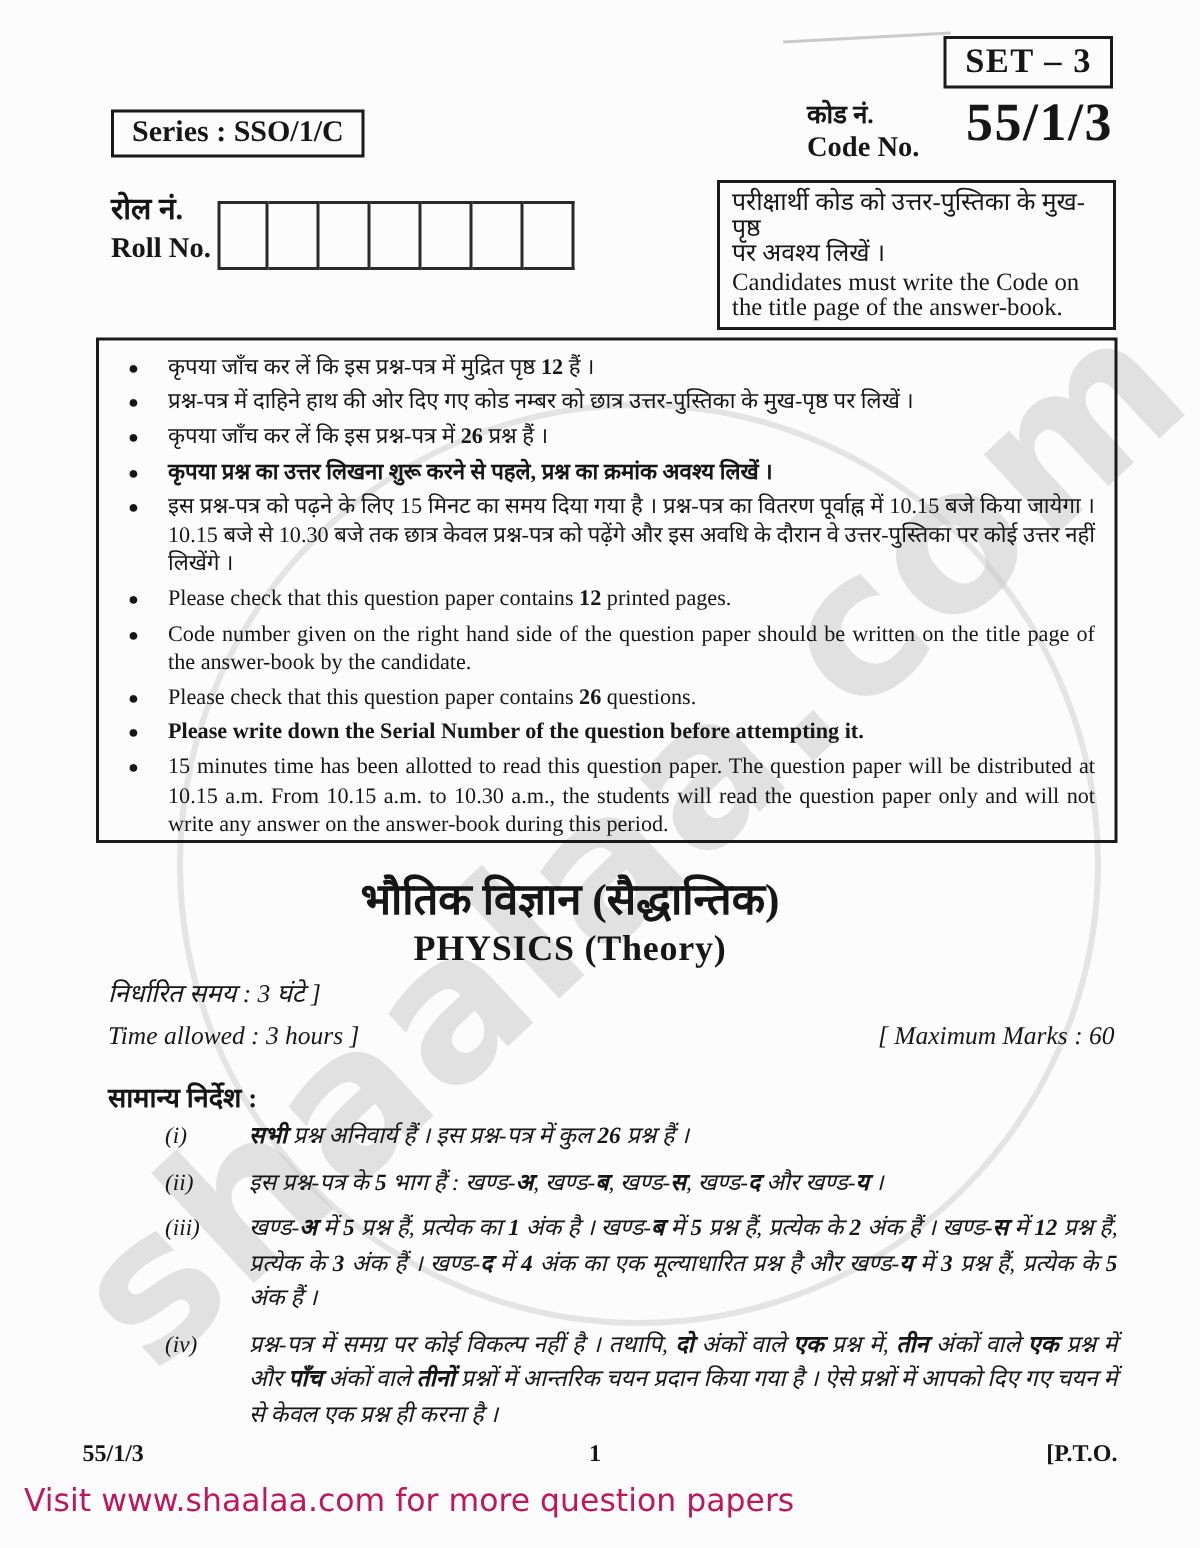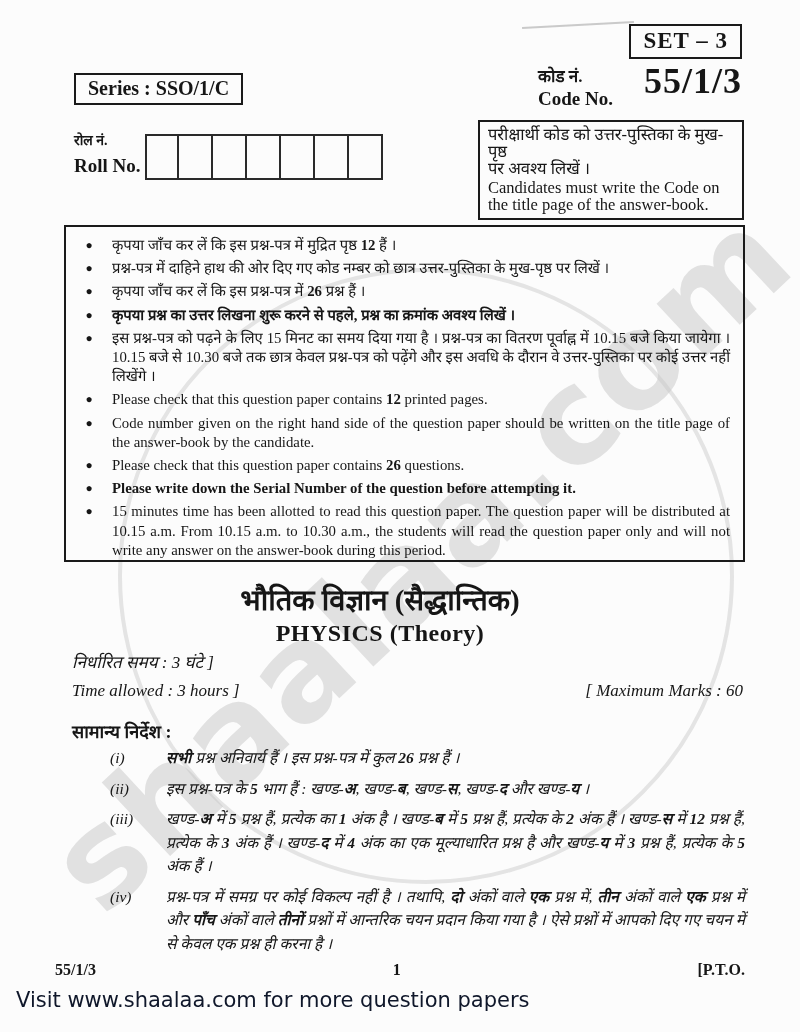--- a/index.html
+++ b/index.html
@@ -30,21 +30,21 @@
 
   .series-badge{position:absolute;left:74px;top:73px;border:2px solid #1a1a1a;
     padding:2px 12px 3px;font-size:20px;font-weight:bold;}
 
   .code-labels{position:absolute;left:538px;top:66px;line-height:22px;font-weight:bold;}
   .code-labels .hi{font-size:17px;}
   .code-labels .en{font-size:19px;}
   .code-value{position:absolute;top:60px;right:58px;font-size:36px;font-weight:bold;letter-spacing:1px;}
 
   .roll-labels{position:absolute;left:74px;top:128px;line-height:25px;font-weight:bold;}
-  .roll-labels .hi{font-size:14px;}
+  .roll-labels .hi{font-size:20px;}
   .roll-labels .en{font-size:19px;}
   .roll-grid{position:absolute;left:145px;top:134px;display:flex;}
   .roll-cell{box-sizing:border-box;width:34px;height:46px;border:2px solid #2a2a2a;border-left:none;background:transparent;}
   .roll-cell:first-child{border-left:2px solid #2a2a2a;}
 
   .code-note-box{position:absolute;left:478px;top:120px;width:266px;box-sizing:border-box;
     border:2px solid #1a1a1a;padding:4px 8px 5px;font-size:16.5px;line-height:17px;}
   .code-note-box .en{margin-top:2px;}
 
   .notice-box{position:absolute;left:64px;top:225px;width:681px;height:337px;box-sizing:border-box;
@@ -66,21 +66,21 @@
   .gen-list{position:absolute;left:110px;right:55px;top:746px;}
   .gi{display:flex;margin-bottom:7px;font-style:italic;font-size:15.5px;line-height:23.5px;}
   .gi .lbl{flex:none;width:56px;}
   .gi .txt{flex:1;text-align:justify;}
 
   .footer{position:absolute;left:55px;right:55px;top:960px;display:flex;
     font-weight:bold;font-size:16px;line-height:20px;}
   .footer .mid{flex:1;text-align:center;}
 
   .caption{position:absolute;left:16px;top:988px;
-    font-family:"DejaVu Sans",sans-serif;font-size:21px;color:#0f172a;}
+    font-family:"DejaVu Sans",sans-serif;font-size:21px;color:#be185d;}
   .b{font-weight:bold;}
 </style>
 </head>
 <body>
 
 <div class="page">
 
   <div class="wm-layer">
     <div class="wm-circle"></div>
     <div class="wm-text">shaalaa.com</div>

